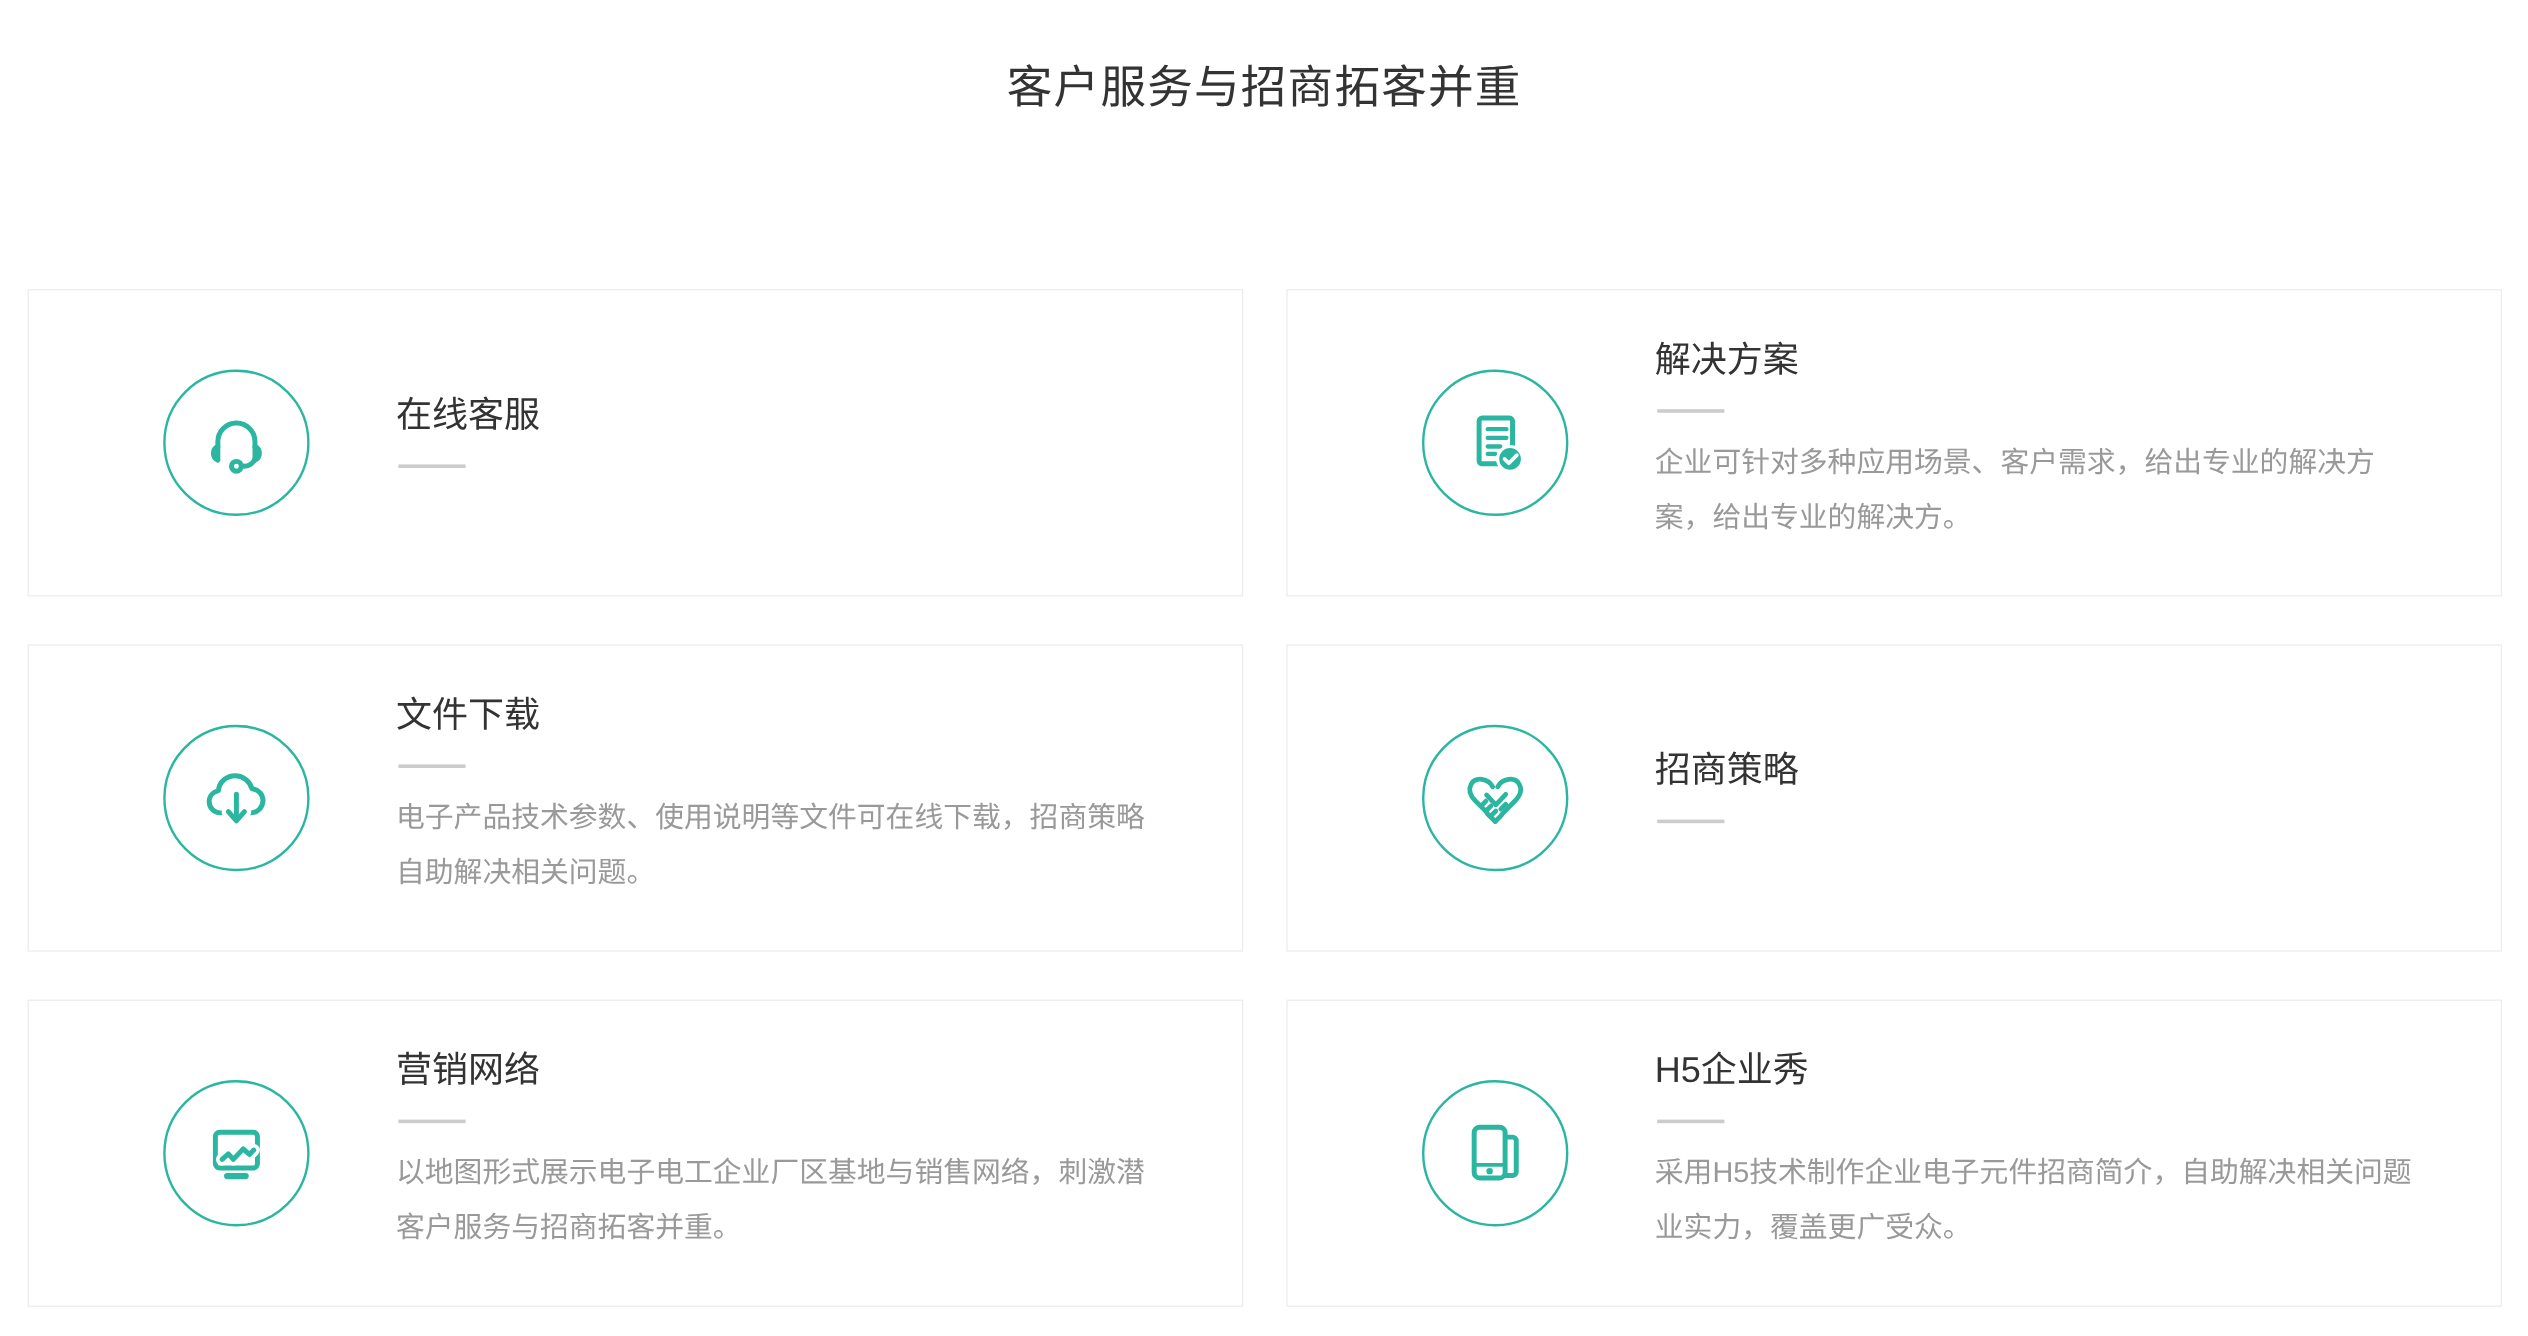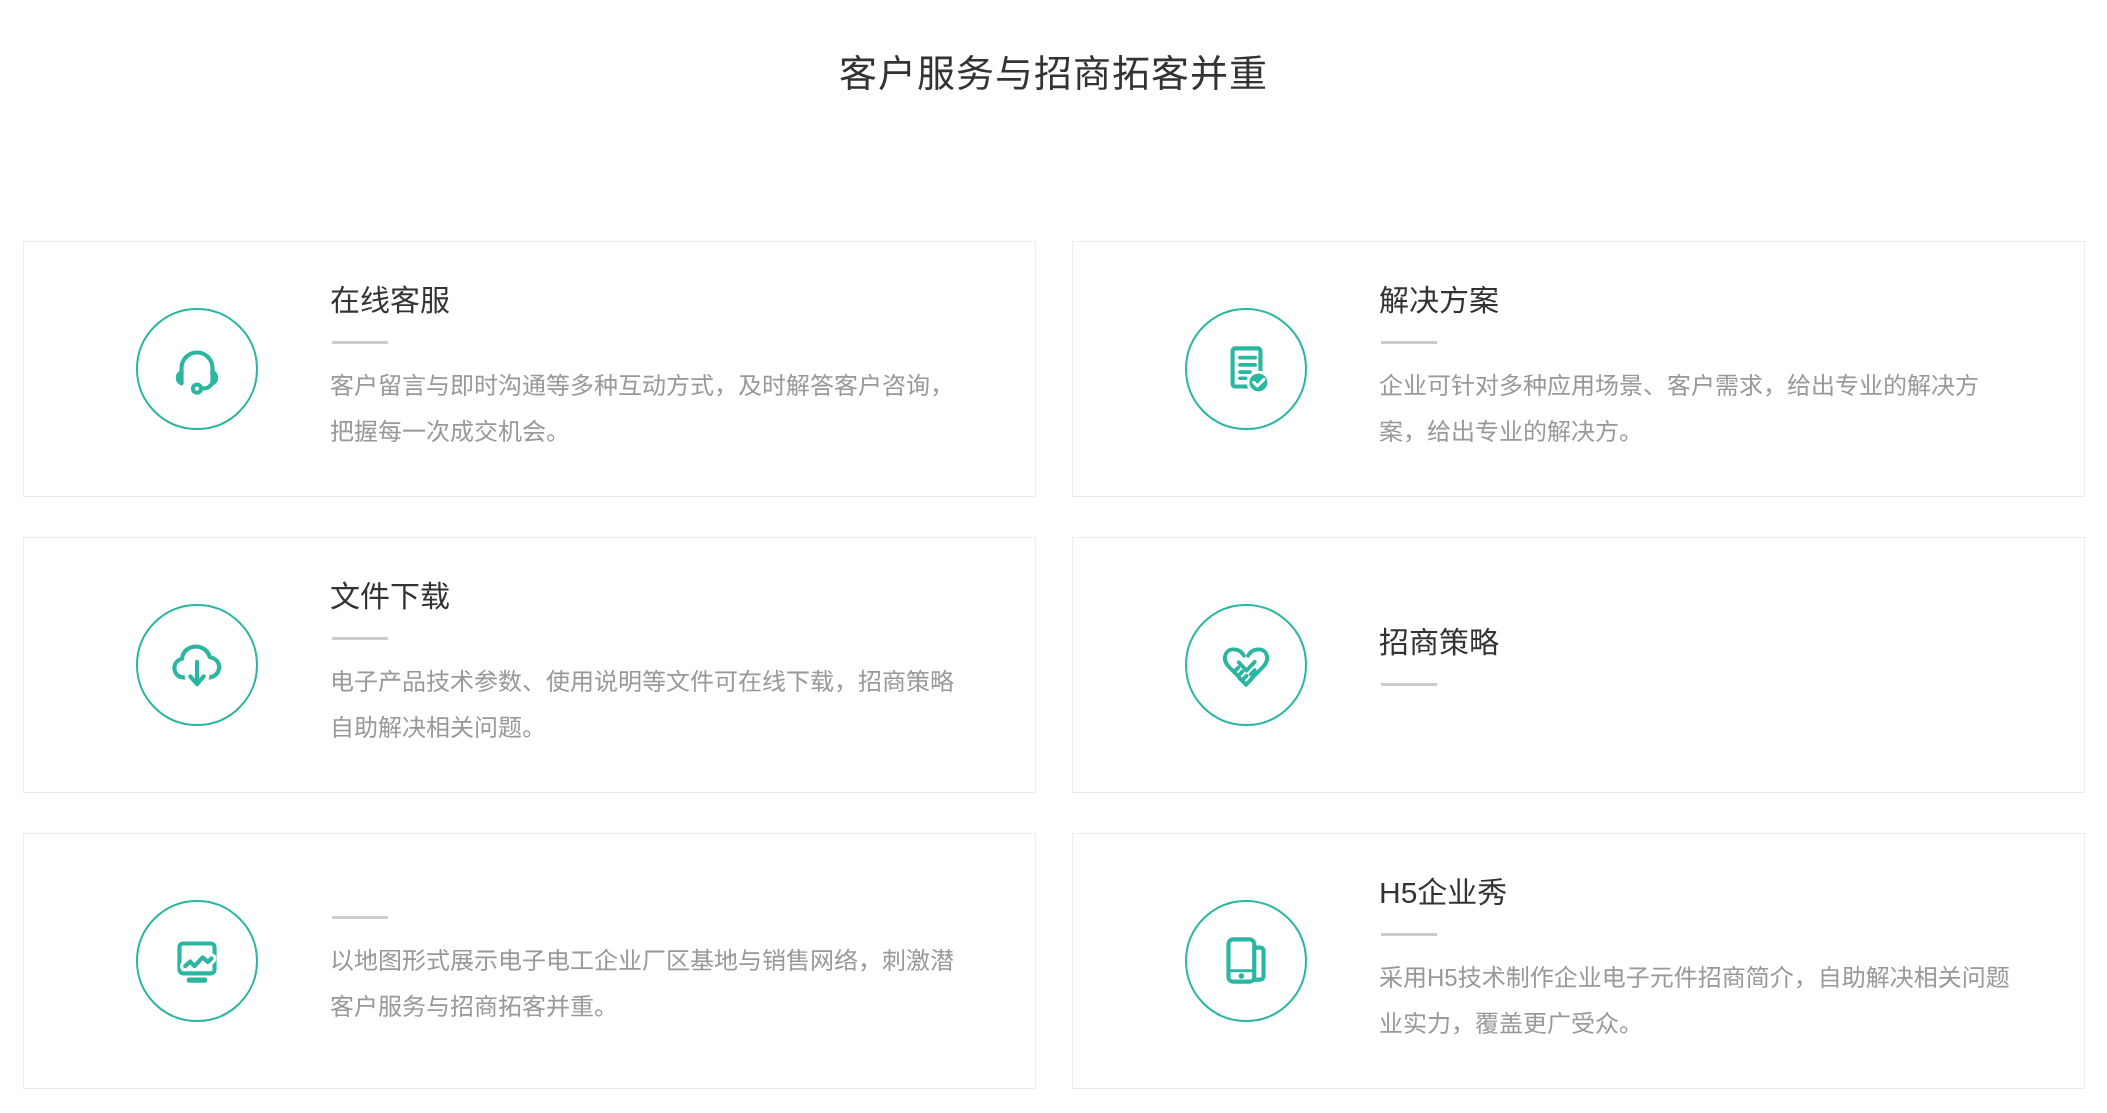--- a/index.html
+++ b/index.html
@@ -88,24 +88,20 @@
         <path d="M17 45 V31 a15 15 0 0 1 30 0 v14"></path>
         <path d="M17 35 a6 6 0 0 0 0 11"></path>
         <path d="M47 35 a6 6 0 0 1 0 11"></path>
         <path d="M47 45 a9 9 0 0 1 -11 5.5"></path>
         <circle cx="32" cy="51" r="4"></circle>
       </svg>
     </div>
     <div class="card-body">
       <h2 class="card-title">在线客服</h2>
       <div class="card-divider"></div>
-      <p class="card-desc">
-        <span class="desc-line">客户留言与即时沟通等多种互动方式，及时解答客户咨询，</span>
-        <span class="desc-line">把握每一次成交机会。</span>
-      </p>
     </div>
   </div>
 
   <div class="card">
     <div class="icon-circle">
       <svg width="66" height="66" viewBox="0 0 64 64" fill="none" stroke="currentColor" stroke-width="4" stroke-linecap="round" stroke-linejoin="round">
         <rect x="19" y="12" width="27" height="37" rx="2.5"></rect>
         <line x1="26" y1="21" x2="41" y2="21" stroke-width="3.5"></line>
         <line x1="26" y1="28" x2="41" y2="28" stroke-width="3.5"></line>
         <line x1="26" y1="35" x2="36" y2="35" stroke-width="3.5"></line>
@@ -171,20 +167,21 @@
   <div class="card">
     <div class="icon-circle">
       <svg width="66" height="66" viewBox="0 0 64 64" fill="none" stroke="currentColor" stroke-width="4" stroke-linecap="round" stroke-linejoin="round">
         <rect x="15" y="15" width="34" height="29" rx="3.5"></rect>
         <path d="M20.5 37 L25.5 32.5 L29.5 37 L37.5 28.5 L42.5 33 L46 29.5" stroke="#ffffff" stroke-width="10"></path>
         <path d="M20.5 37 L25.5 32.5 L29.5 37 L37.5 28.5 L42.5 33 L46 29.5" stroke="currentColor" stroke-width="4"></path>
         <line x1="24.5" y1="50.5" x2="39.5" y2="50.5" stroke-width="5"></line>
       </svg>
     </div>
     <div class="card-body">
+      <h2 class="card-title">营销网络</h2>
       <div class="card-divider"></div>
       <p class="card-desc">
         <span class="desc-line">以地图形式展示电子电工企业厂区基地与销售网络，刺激潜</span>
         <span class="desc-line">客户服务与招商拓客并重。</span>
       </p>
     </div>
   </div>
 
   <div class="card">
     <div class="icon-circle">

